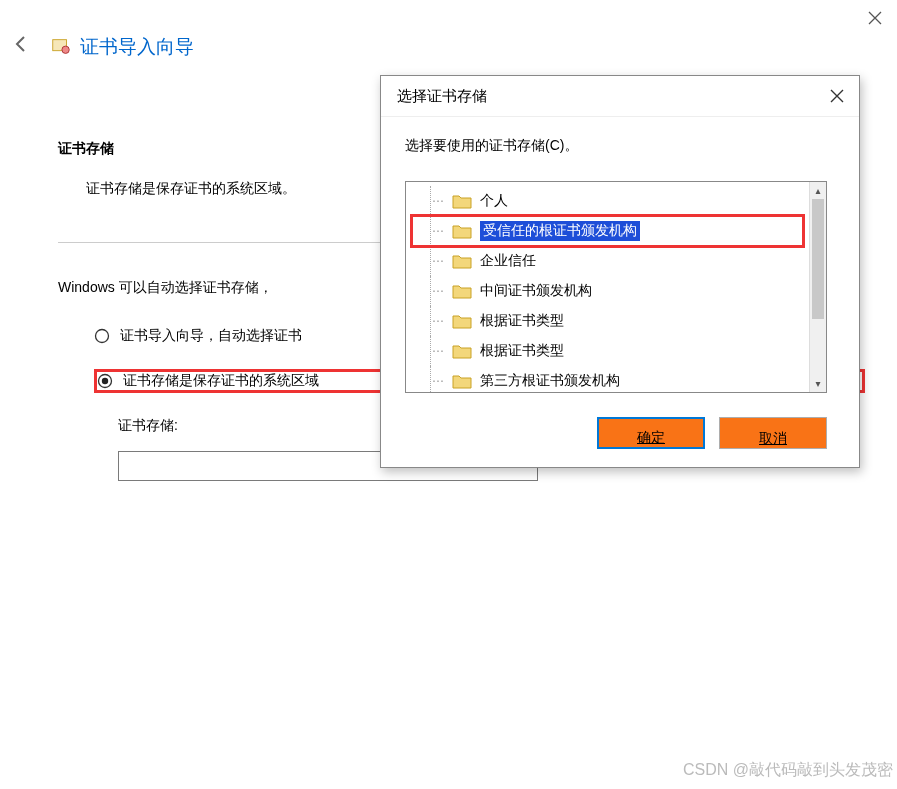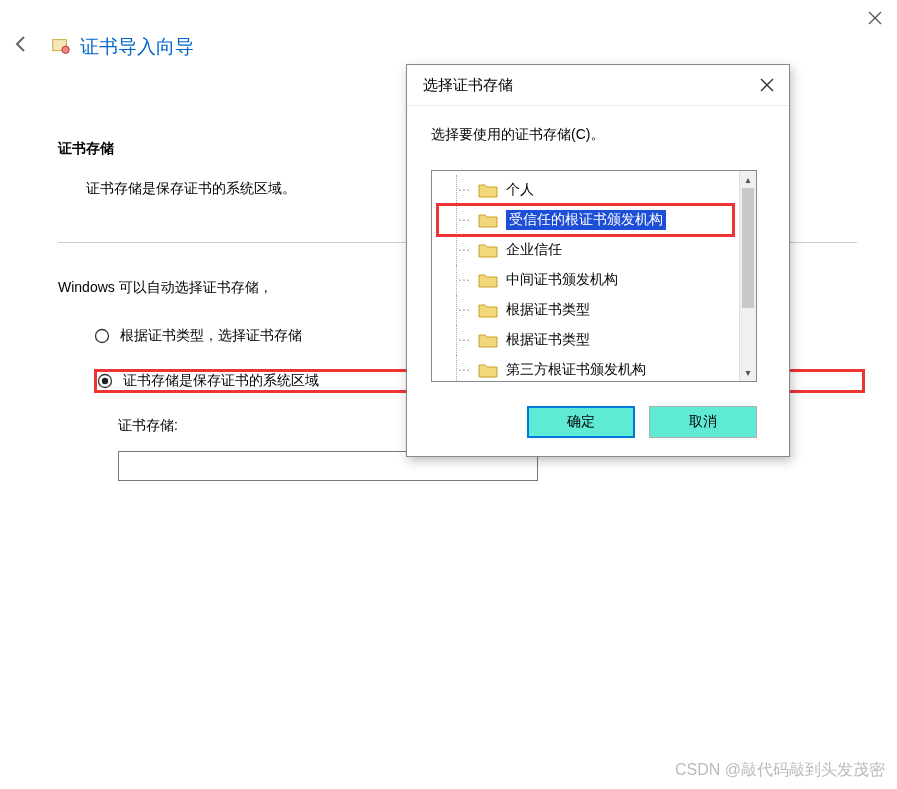--- a/index.html
+++ b/index.html
@@ -78,26 +78,25 @@
       margin-bottom: 16px;
     }
     .store-input {
       margin-left: 60px;
       width: 420px; height: 30px;
       border: 1px solid #7a7a7a;
     }
     
     .dialog {
       position: absolute;
-      top: 64px; left: 380px;
-      width: 384px;
+      top: 75px; left: 380px;
+      width: 480px;
       background: #fff;
       border: 1px solid #888;
       box-shadow: 2px 4px 10px rgba(0,0,0,0.25);
-      margin-left: 26px;
     }
     .dialog-titlebar {
       display: flex; justify-content: space-between; align-items: center;
       padding: 10px 12px 10px 16px;
       border-bottom: 1px solid #eee;
     }
     .dialog-title { font-size: 15px; }
     .dialog-close {
       width: 20px; height: 20px;
       display: flex; align-items: center; justify-content: center;
@@ -174,30 +173,30 @@
     }
     .checkbox {
       width:15px; height:15px; border:1px solid #333;
     }
     .btn-row {
       display: flex; justify-content: flex-end; gap: 14px;
       margin-top: 24px;
     }
     .btn {
       width: 108px; height: 32px;
-      background: #5eead4;
+      background: #f97316;
       border: 1px solid #adadad;
-      display:flex; align-items:center; justify-content:center;
+      display:flex; align-items:flex-end; justify-content:center;text-decoration:underline;
     }
     .btn.primary {
       border: 2px solid #0078d7;
     }
     .watermark {
       position: absolute;
-      bottom: 8px; right: 12px;
+      bottom: 8px; right: 4px;
       color: #bbb;
       font-size: 16px;
     }
   </style>
 </head>
 <body>
 
 <div class="main-close">
   <svg width="14" height="14" viewBox="0 0 14 14">
       <path d="M1 1 L13 13 M13 1 L1 13" stroke="#555" stroke-width="1.3"></path>
@@ -222,21 +221,21 @@
 <div class="wizard-body">
   <div class="section-title">证书存储</div>
   <div class="section-desc">证书存储是保存证书的系统区域。</div>
   <hr class="hr">
   <div class="wizard-text">Windows 可以自动选择证书存储，</div>
 
   <div class="radio-row">
     <svg class="radio" viewBox="0 0 16 16">
         <circle cx="8" cy="8" r="6.5" fill="#fff" stroke="#333" stroke-width="1.3"></circle>
       </svg>
-    <span>根据证书类型，选择证书存储</span>
+    <span>证书导入向导，自动选择证书</span>
   </div>
 
   <div class="radio-row highlight-red">
     <svg class="radio" viewBox="0 0 16 16">
         <circle cx="8" cy="8" r="6.5" fill="#fff" stroke="#333" stroke-width="1.3"></circle>
         <circle cx="8" cy="8" r="3.2" fill="#222"></circle>
       </svg>
     <span>证书存储是保存证书的系统区域</span>
   </div>
 

